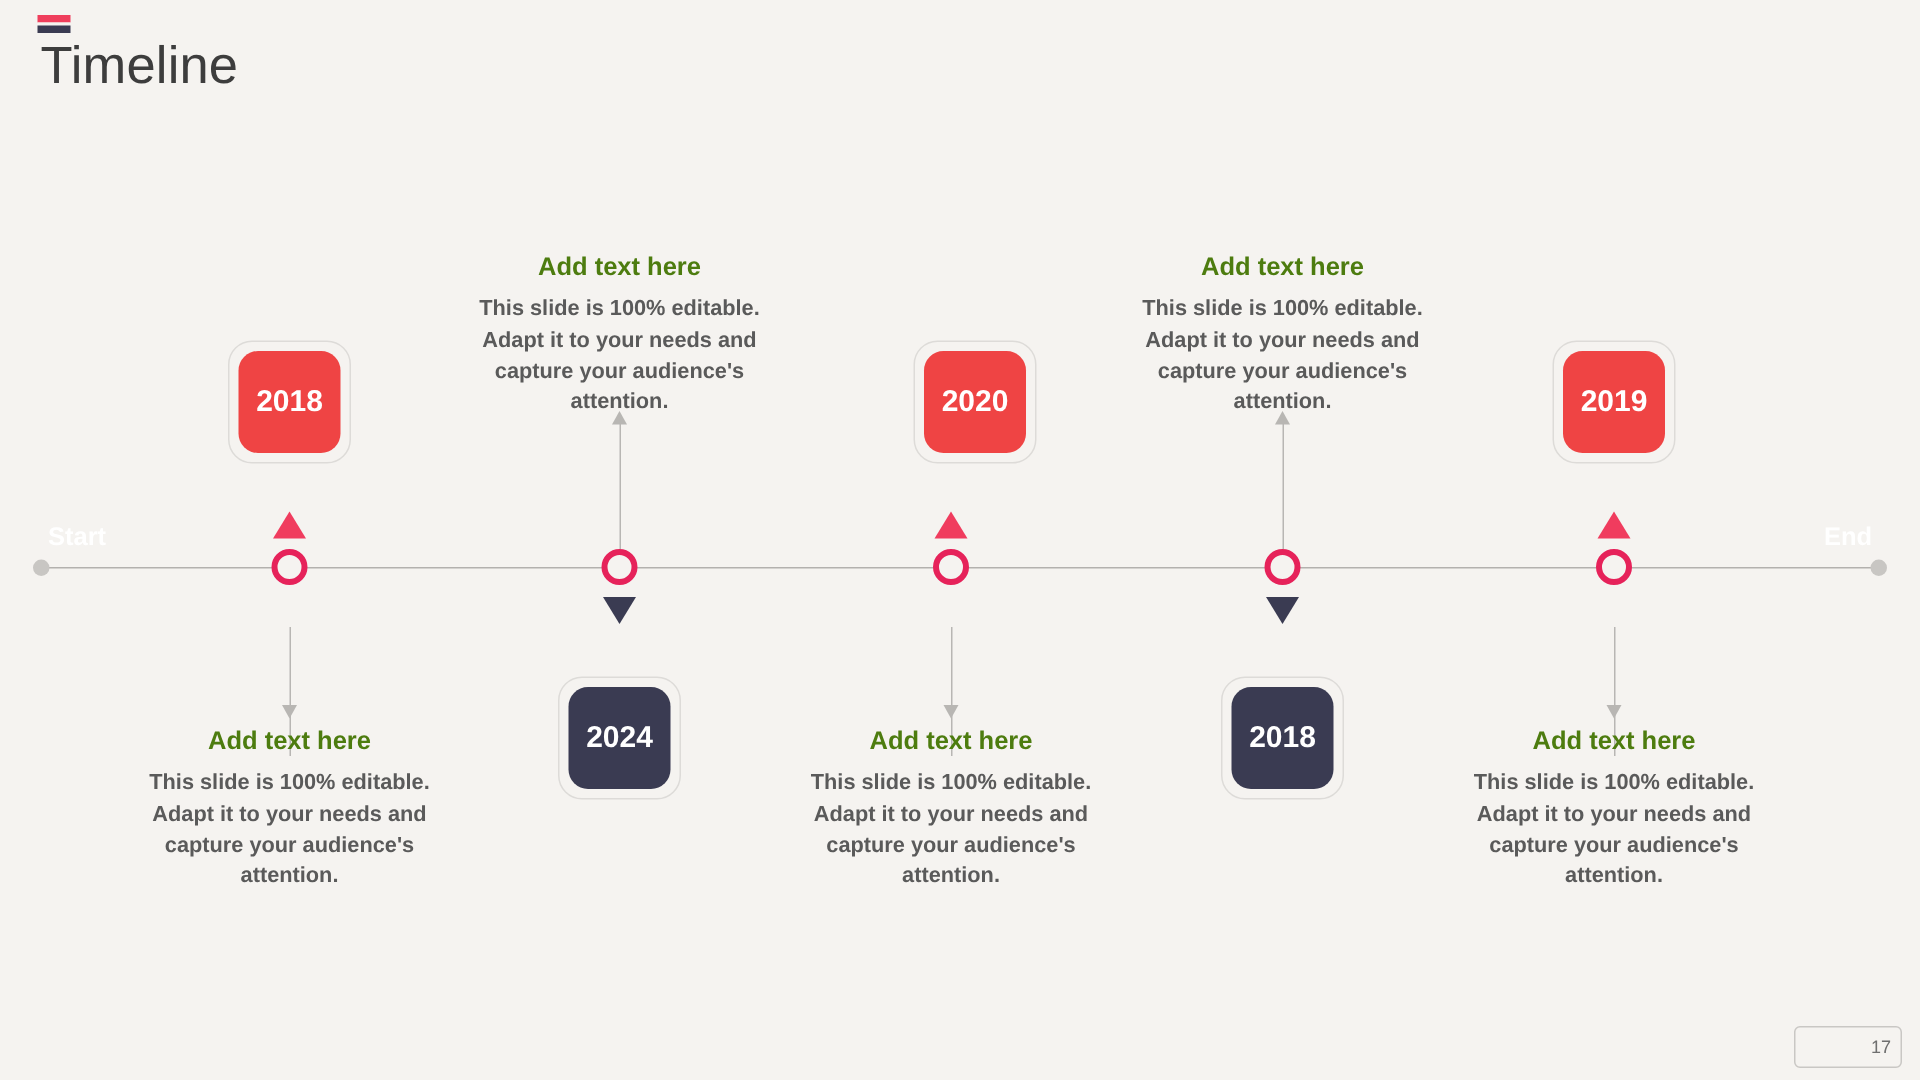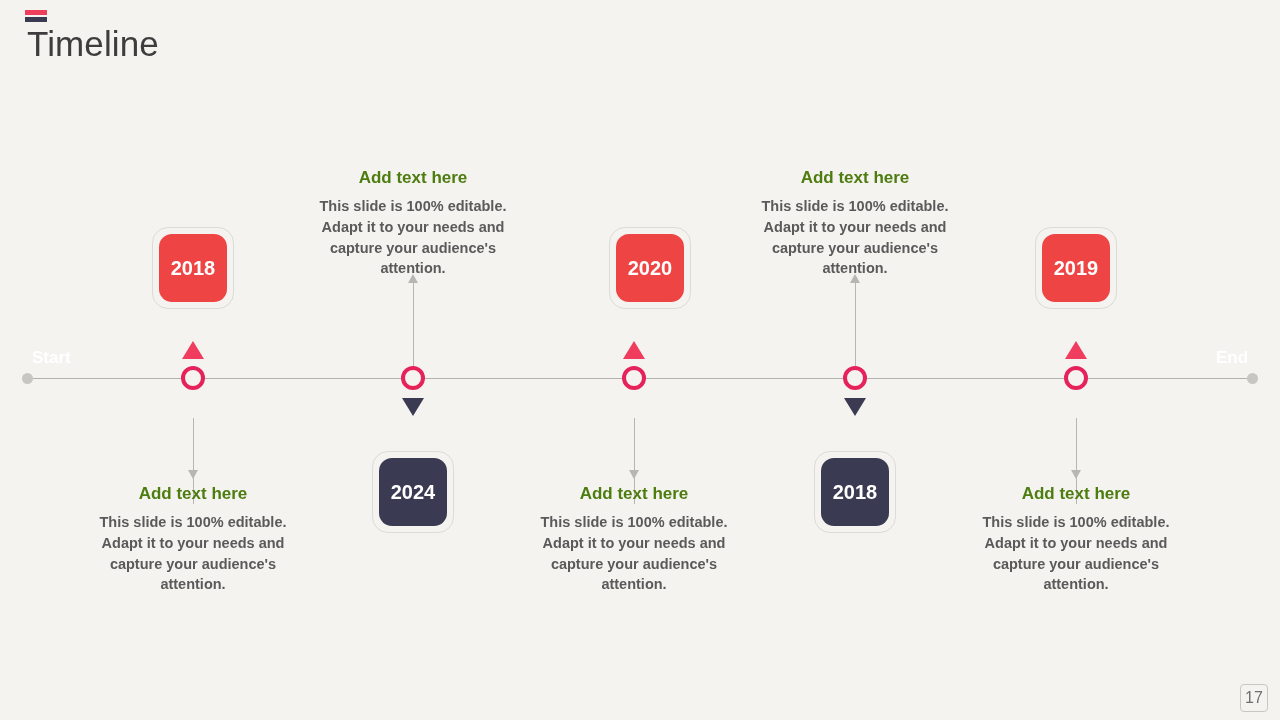--- a/index.html
+++ b/index.html
@@ -186,23 +186,24 @@
     position: absolute;
     right: 12px;
     bottom: 8px;
     width: 26px;
     height: 26px;
     border: 1px solid #c9c7c4;
     border-radius: 4px;
     display: flex;
     align-items: center;
     justify-content: center;
-    font-size: 16px;
+    font-size: 12px;
     color: #6f6f6f;
     background: #f5f3f0;
+    padding-left: 44px;
   }
 </style>
 </head>
 <body>
 
 <div class="accent-bars">
   <div class="accent-bar-pink"></div>
   <div class="accent-bar-gap"></div>
   <div class="accent-bar-navy"></div>
 </div>

